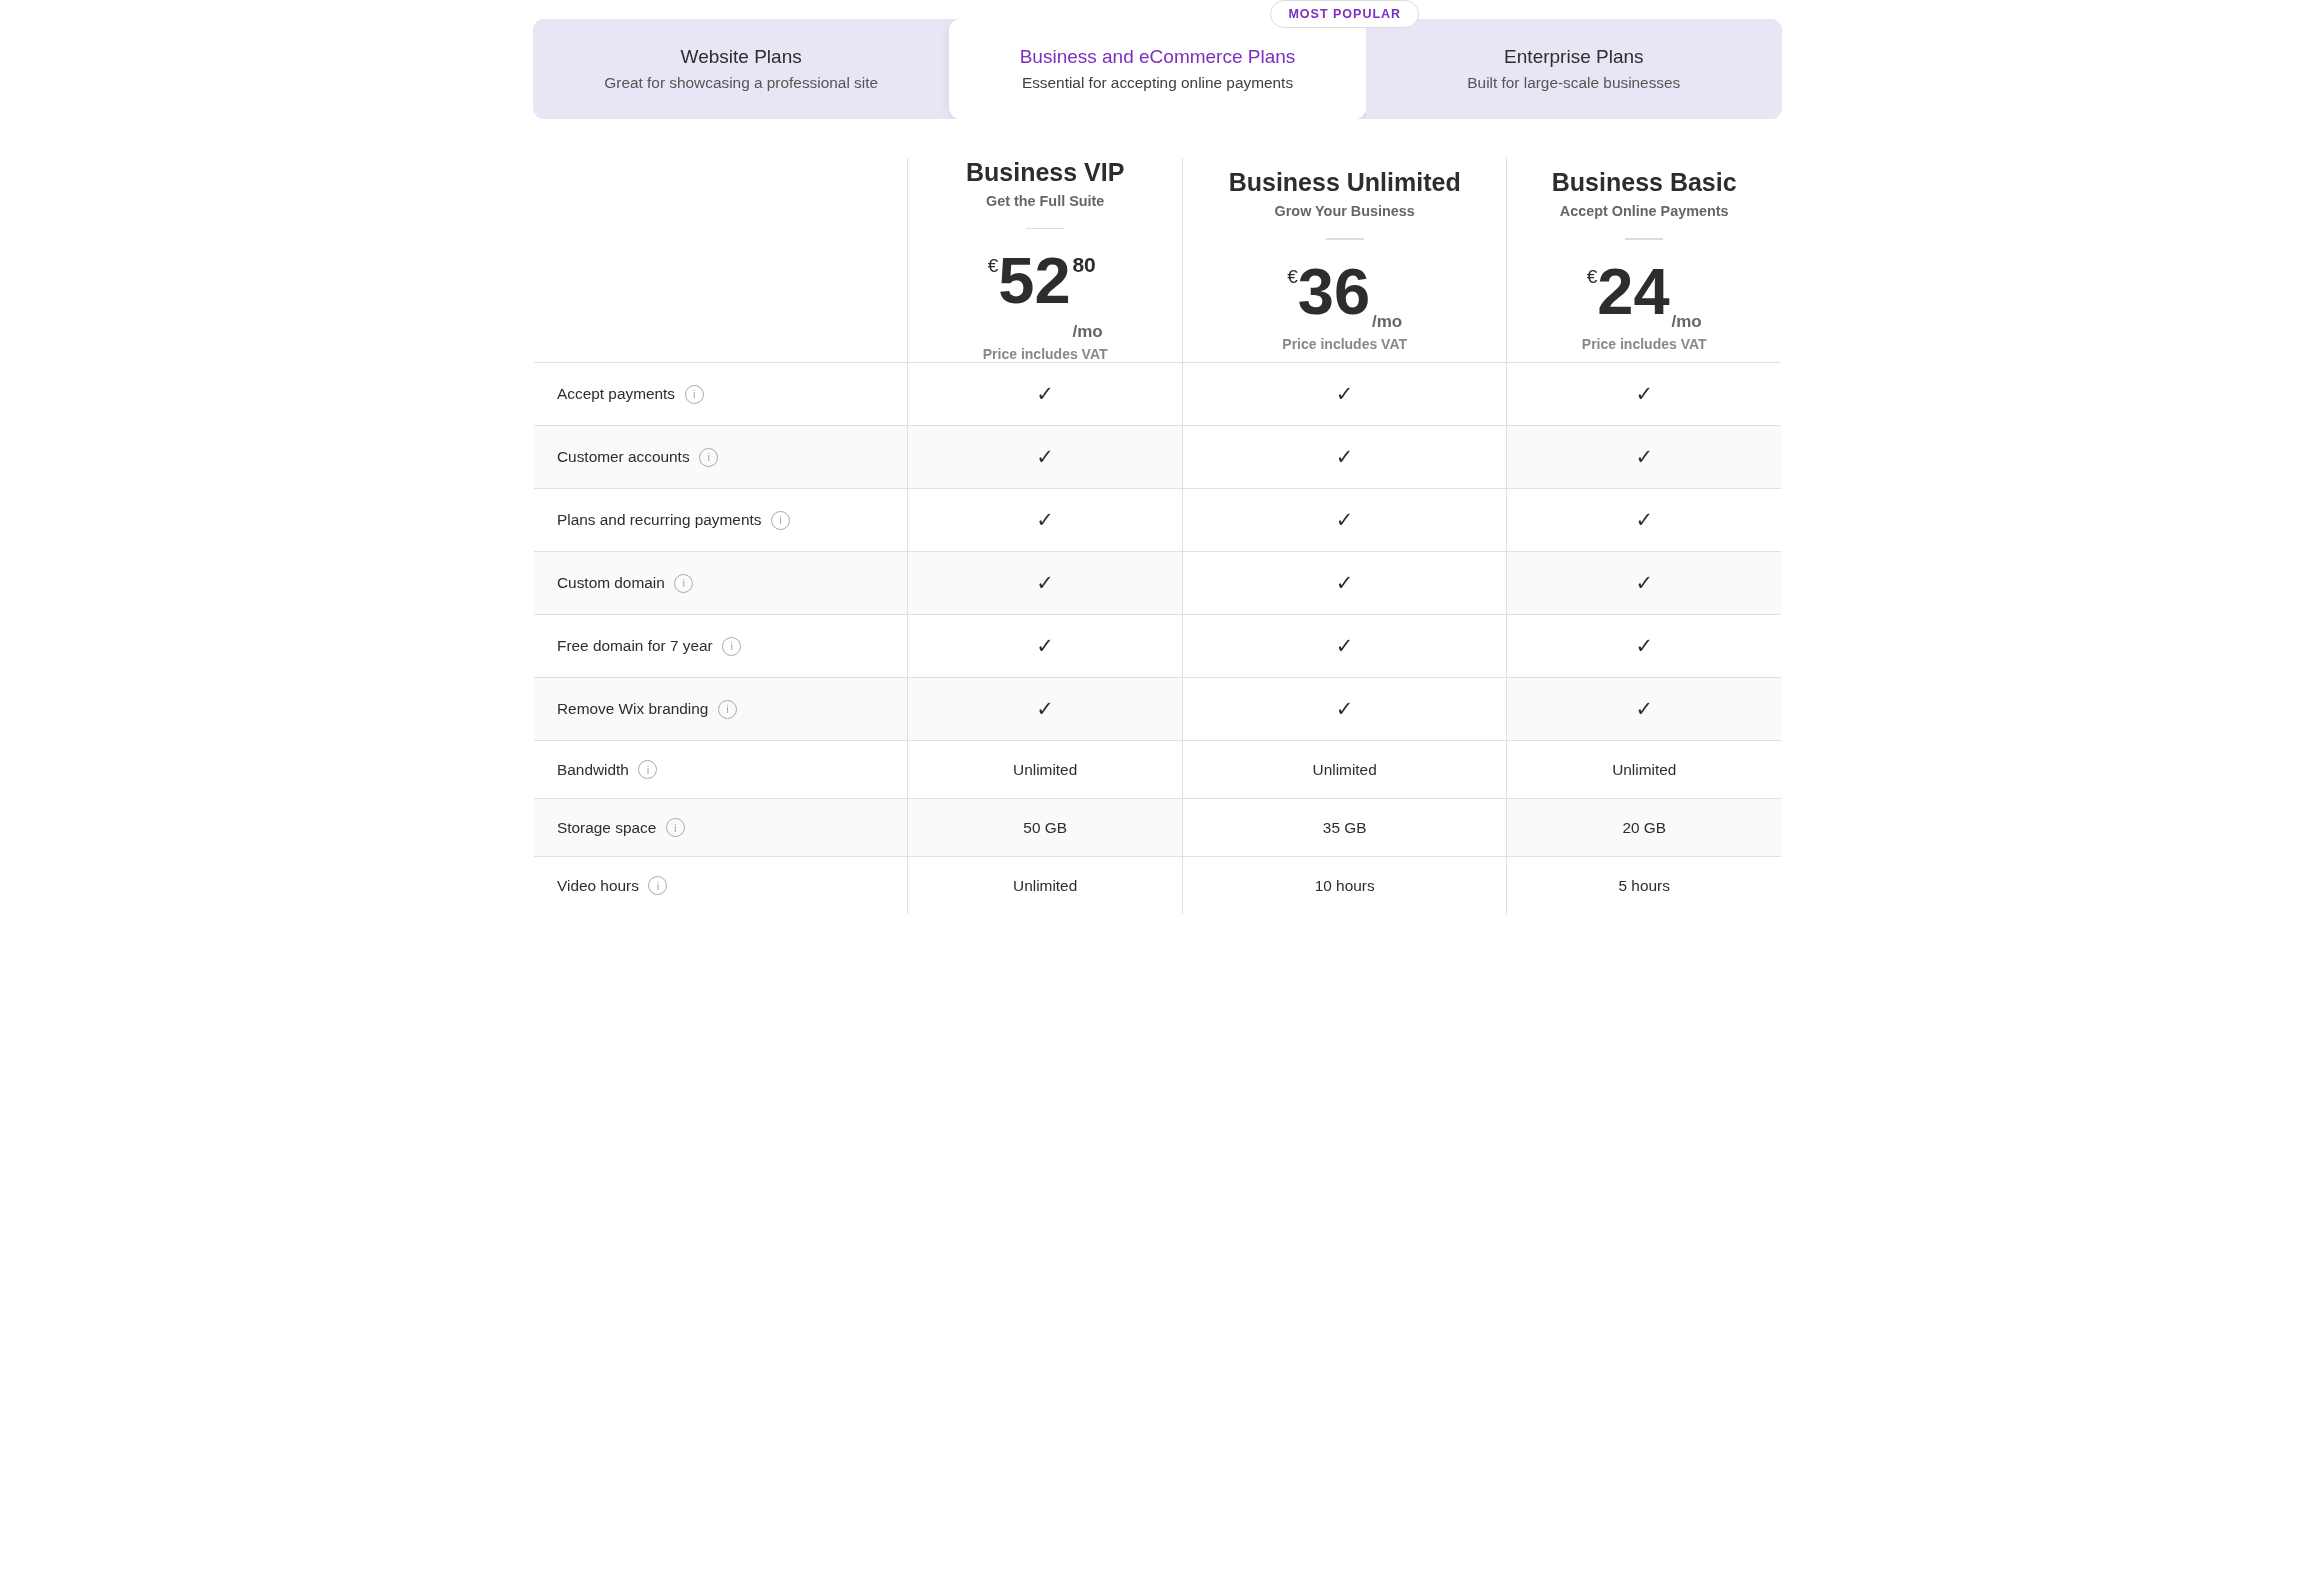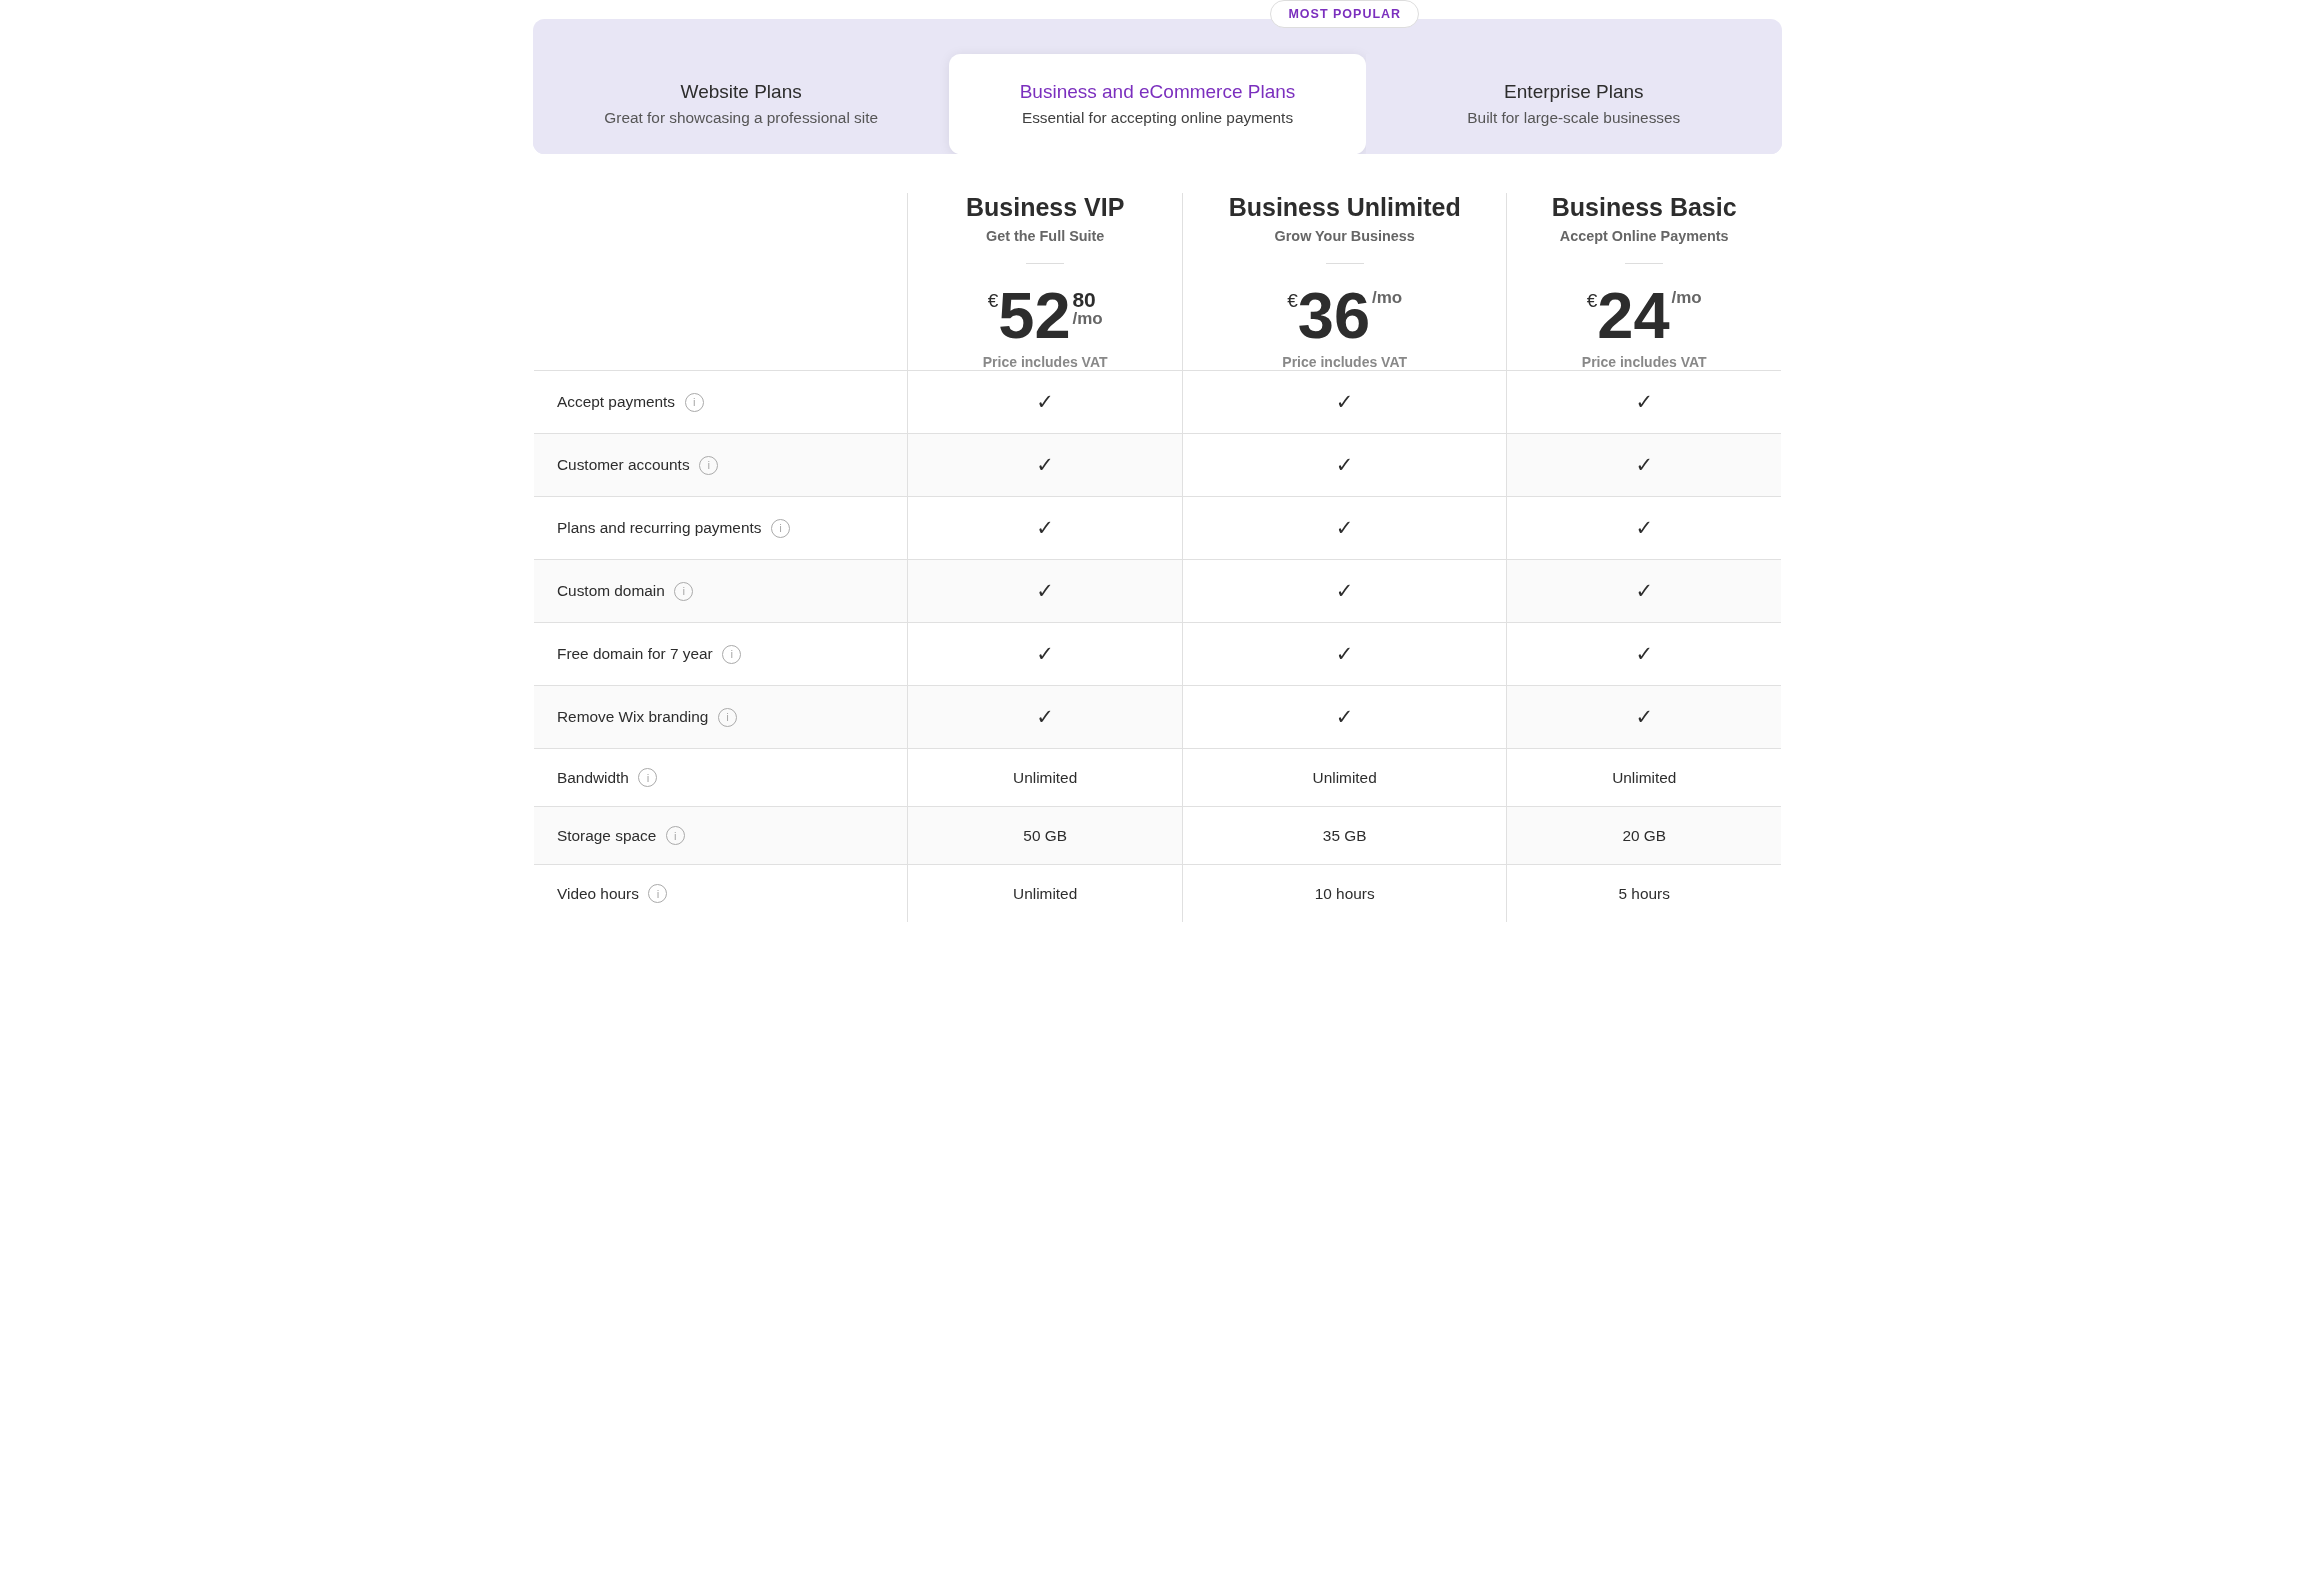--- a/index.html
+++ b/index.html
@@ -26,21 +26,20 @@
     }
 
     .tab-item {
       flex: 1;
       padding: 27px 29px;
       text-align: center;
       cursor: pointer;
       background: #e8e6f5;
       border-radius: 0;
       transition: background 0.2s;
-      margin-top: 35px;
     }
 
     .tab-item.active {
       background: #fff;
       border-radius: 11.5px;
       box-shadow: 0 1.9px 11.5px rgba(0,0,0,0.08);
     }
 
     .tab-title {
       font-size: 19px;
@@ -145,20 +144,21 @@
       color: #2d2d2d;
       line-height: 1;
     }
 
     .price-cents-mo {
       display: flex;
       flex-direction: column;
       align-items: flex-start;
       margin-top: 5.8px;
       margin-left: 1.9px;
+      gap: 48px;
     }
 
     .price-cents {
       font-size: 21px;
       font-weight: 600;
       color: #2d2d2d;
     }
 
     .price-mo {
       font-size: 17px;

